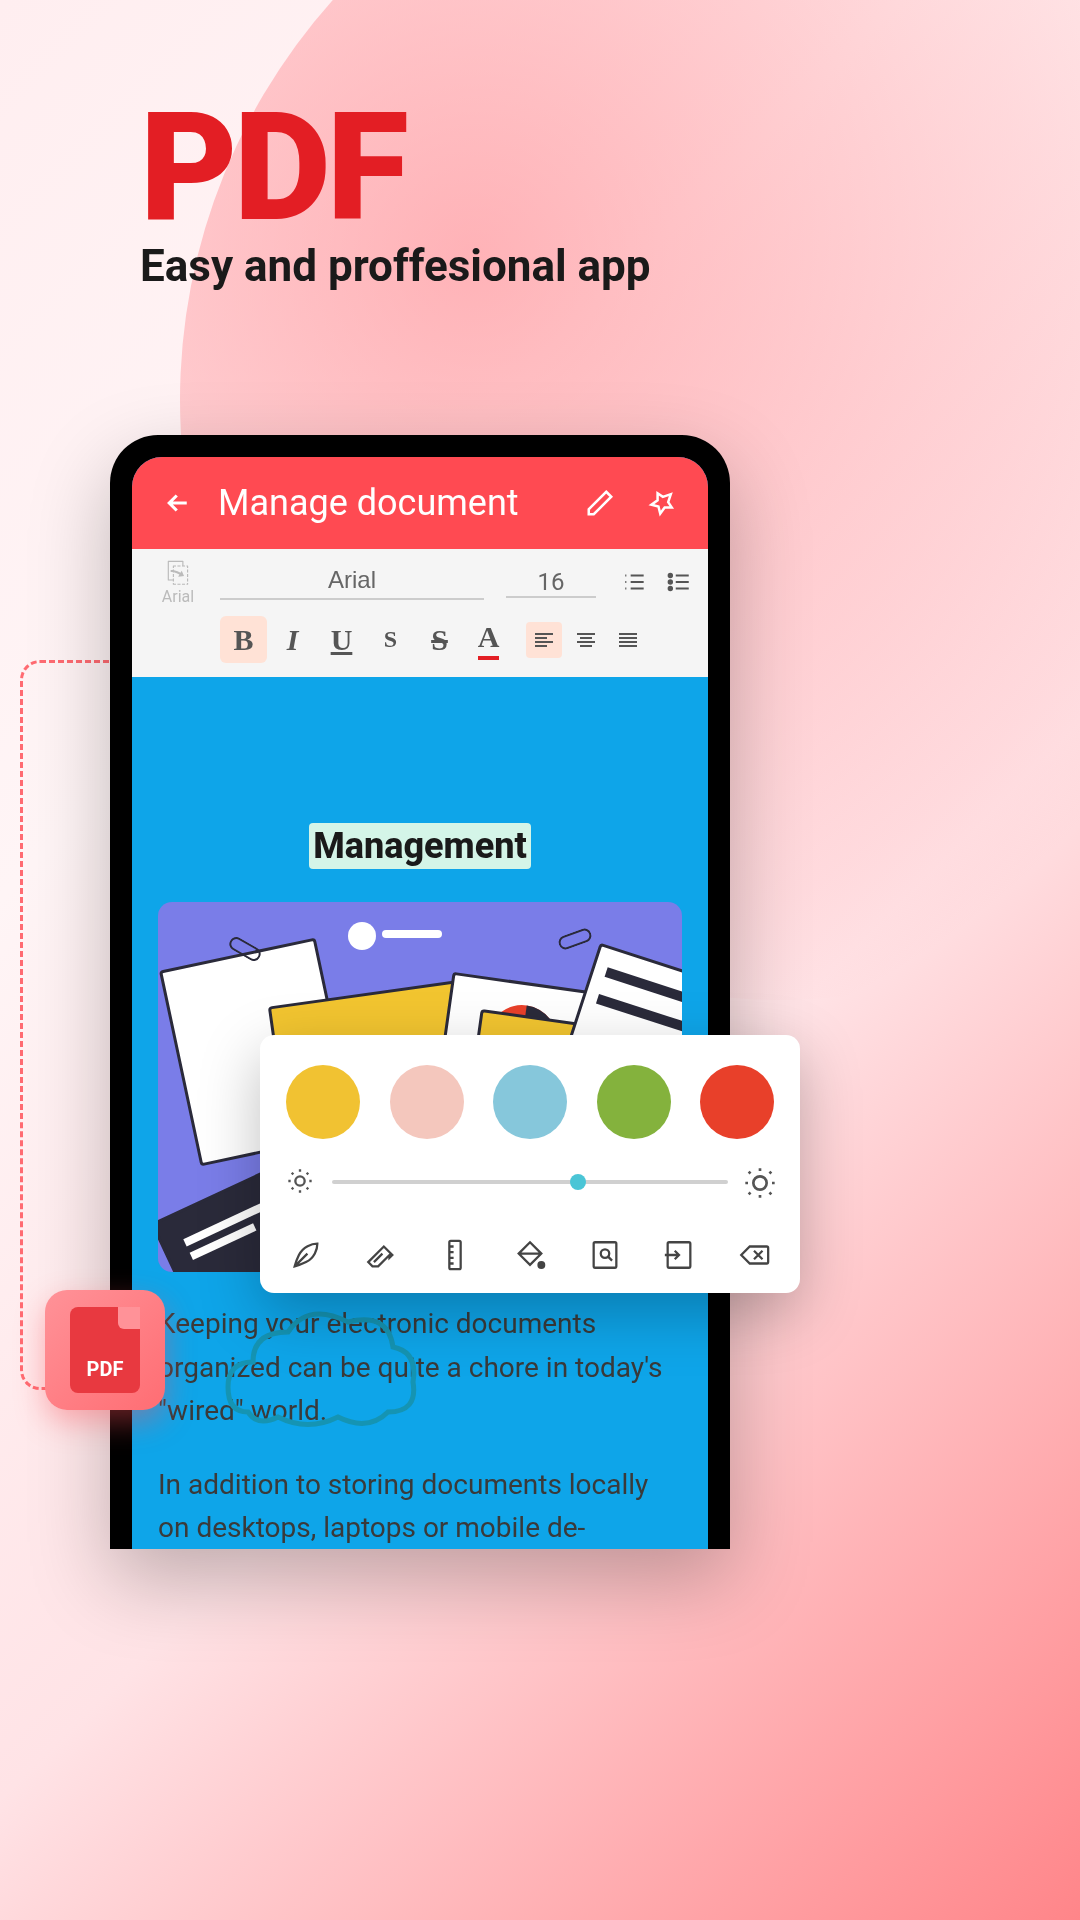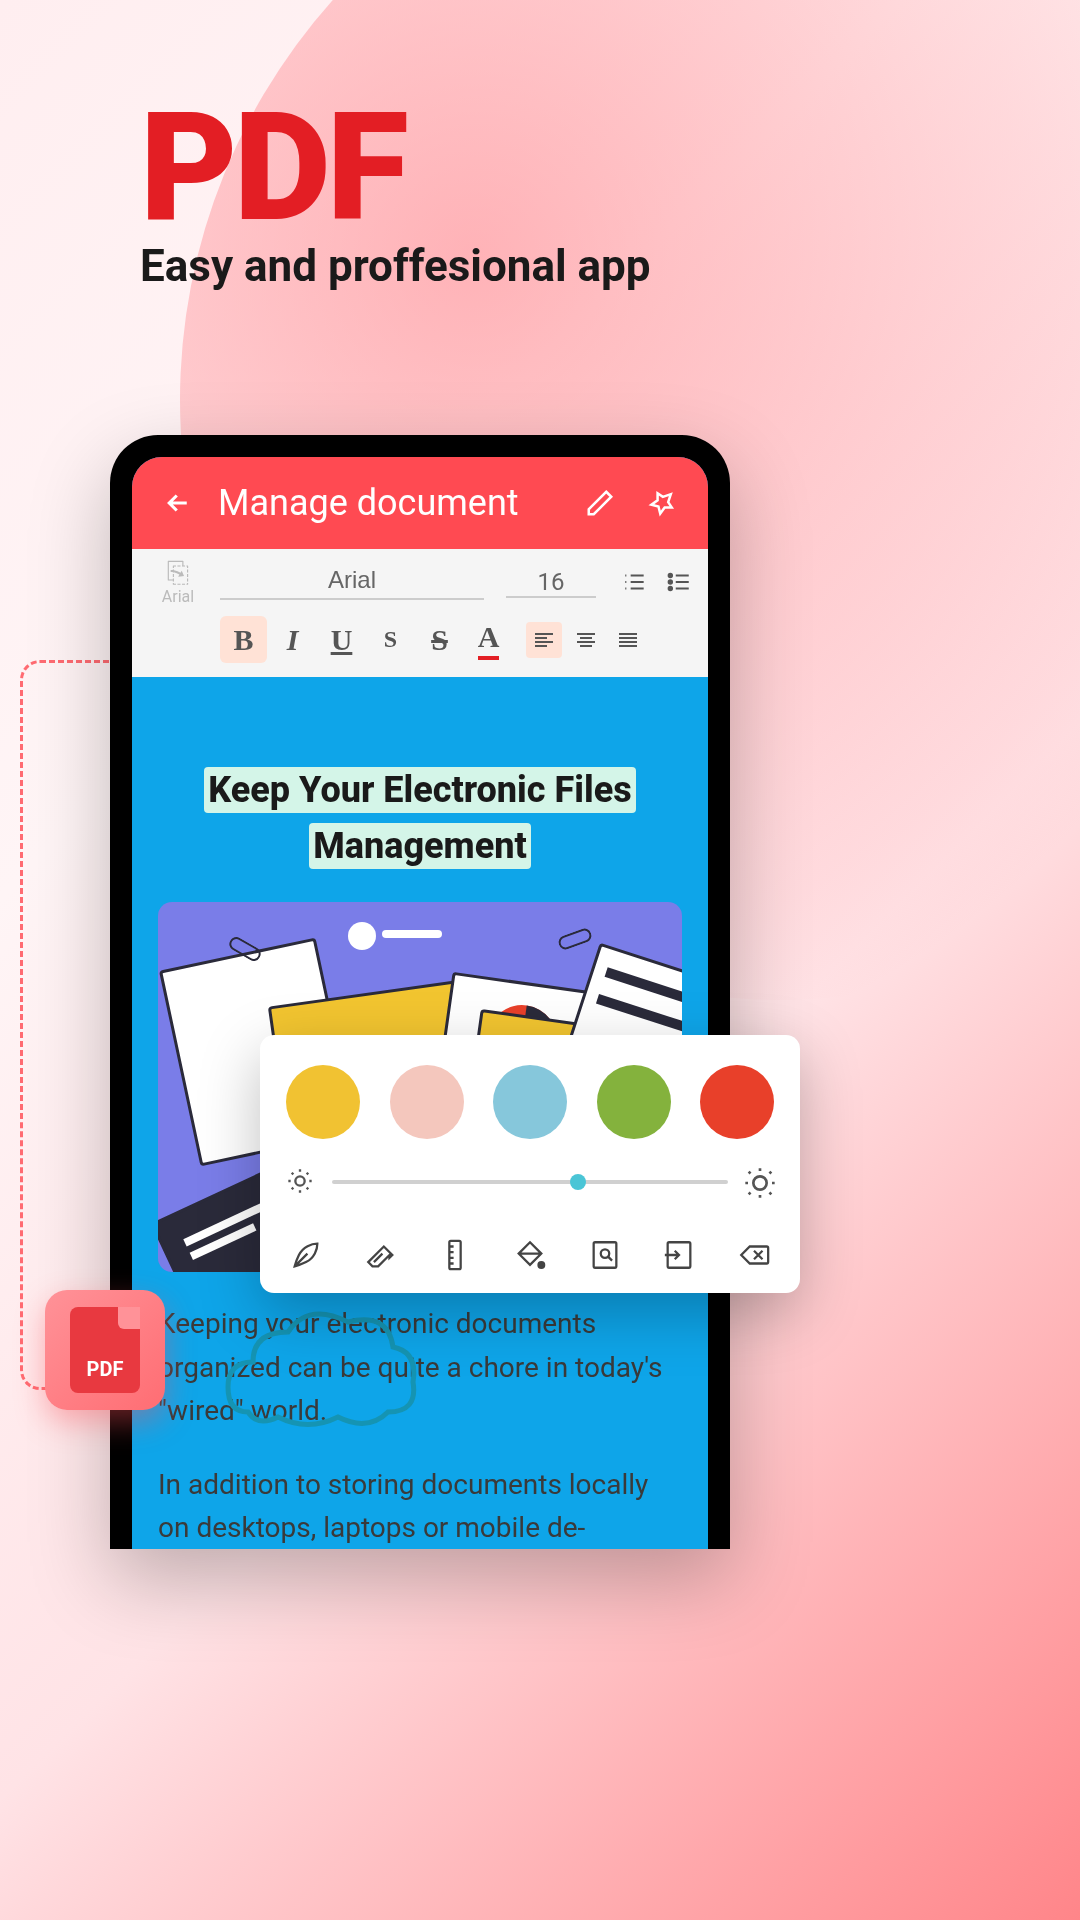--- a/index.html
+++ b/index.html
@@ -286,21 +286,21 @@
                 <path d="M3 6h18M3 10h18M3 14h18M3 18h18"></path>
               </svg>
             </div>
         </div>
       </div>
     </div>
 
     <div class="doc-page">
       <div class="doc-title">
         <br>
-        <span>Keep Your Electronic Files</span><br>
+        <br>
         <span>Management</span>
       </div>
       <div class="illus">
         <div style="position:absolute;top:20px;left:190px;width:28px;height:28px;border-radius:50%;background:#fff"></div>
         <div style="position:absolute;top:28px;left:224px;width:60px;height:8px;border-radius:4px;background:#fff"></div>
         <div class="paper" style="top:50px;left:20px;width:160px;height:200px;transform:rotate(-12deg);"></div>
         <div class="folder" style="top:90px;left:120px;width:200px;height:160px;background:#f2c530;transform:rotate(-8deg);"></div>
         <div class="paper" style="top:80px;left:280px;width:160px;height:200px;transform:rotate(8deg);">
           <div style="position:absolute;top:20px;left:40px;width:70px;height:70px;border-radius:50%;background:#e8402a;">
             <div style="position:absolute;top:0;right:0;width:35px;height:35px;background:#2a2a3a;border-radius:0 35px 0 0;"></div>

